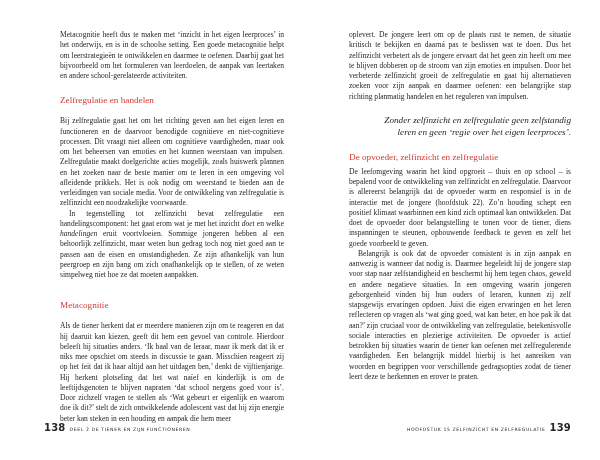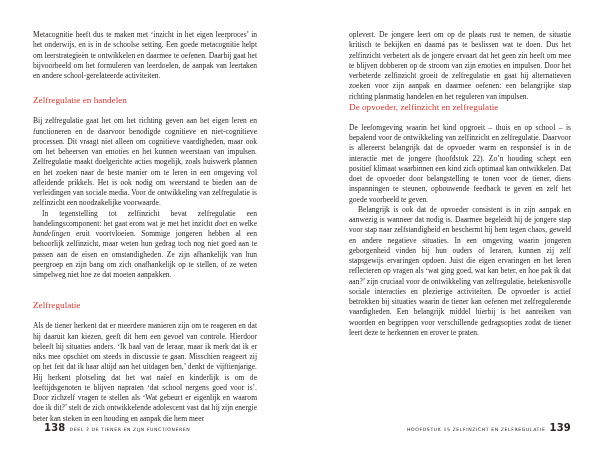--- a/index.html
+++ b/index.html
@@ -2,60 +2,64 @@
 <html><head>
 <meta charset="utf-8">
 <style>
   html, body { margin:0; padding:0; }
   body { width:600px; height:460px; background:#ffffff; position:relative; overflow:hidden;
          font-family:"Liberation Serif","DejaVu Serif",serif; color:#2a2624; }
   .page { position:absolute; top:0; width:300px; height:460px; }
   .left { left:0; }
   .right { left:310px; }
   .col { position:absolute; font-size:7.55px; line-height:10.25px; text-align:justify; hyphens:auto; }
-  .left .col { left:33px; width:224px; top:30px; }
+  .left .col { left:60px; width:224px; top:30px; }
   .right .col { left:39px; width:222px; top:30px; }
   p { margin:0; }
   p.indent { text-indent:9px; }
   h2 { font-weight:normal; color:#d33b35; font-size:9.2px; margin:0; line-height:11px; }
   .h-first { margin-top:14px; margin-bottom:10px; }
   .h-second { margin-top:20px; margin-bottom:10px; }
   .quote { font-style:italic; font-size:9.2px; line-height:12px; text-align:right; margin:12px 0 14px 0; color:#2a2624; }
-  .right h2 { margin-bottom:10px; }
+  .right h2 { margin-bottom:4px; }
   .footer { position:absolute; top:422px; font-family:"DejaVu Sans","Liberation Sans",sans-serif;
             font-size:4.6px; letter-spacing:0.6px; color:#2a2624; text-transform:uppercase; white-space:nowrap; }
   .footer .pn { font-size:10px; font-weight:bold; letter-spacing:0.2px; }
   .left .footer { left:44px; }
   .right .footer { right:39px; }
   em { }
 </style>
 </head>
 <body>
 
 <div class="page left">
   <div class="col">
     <p>Metacognitie heeft dus te maken met ‘inzicht in het eigen leerproces’ in het onderwijs, en is in de schoolse setting. Een goede metacognitie helpt om leerstrategieën te ontwikkelen en daarmee te oefenen. Daarbij gaat het bijvoorbeeld om het formuleren van leerdoelen, de aanpak van leertaken en andere school-gerelateerde activiteiten.</p>
 
     <h2 class="h-first">Zelfregulatie en handelen</h2>
     <p>Bij zelfregulatie gaat het om het richting geven aan het eigen leren en functioneren en de daarvoor benodigde cognitieve en niet-cognitieve processen. Dit vraagt niet alleen om cognitieve vaardigheden, maar ook om het beheersen van emoties en het kunnen weerstaan van impulsen. Zelfregulatie maakt doelgerichte acties mogelijk, zoals huiswerk plannen en het zoeken naar de beste manier om te leren in een omgeving vol afleidende prikkels. Het is ook nodig om weerstand te bieden aan de verleidingen van sociale media. Voor de ontwikkeling van zelfregulatie is zelfinzicht een noodzakelijke voorwaarde.</p>
     <p class="indent"><span>In tegenstelling tot zelfinzicht bevat zelfregulatie een handelingscomponent: het gaat erom wat je met het inzicht </span><em>doet</em><span> en welke </span><em>handelingen</em><span> eruit voortvloeien. Sommige jongeren hebben al een behoorlijk zelfinzicht, maar weten hun gedrag toch nog niet goed aan te passen aan de eisen en omstandigheden. Ze zijn afhankelijk van hun peergroep en zijn bang om zich onafhankelijk op te stellen, of ze weten simpelweg niet hoe ze dat moeten aanpakken.</span></p>
 
-    <h2 class="h-second">Zelfregulatie</h2>
+    <h2 class="h-second">Metacognitie</h2>
     <p>Als de tiener herkent dat er meerdere manieren zijn om te reageren en dat hij daaruit kan kiezen, geeft dit hem een gevoel van controle. Hierdoor beleeft hij situaties anders. ‘Ik baal van de leraar, maar ik merk dat ik er niks mee opschiet om steeds in discussie te gaan. Misschien reageert zij op het feit dat ik haar altijd aan het uitdagen ben,’ denkt de vijftienjarige. Hij herkent plotseling dat het wat naïef en kinderlijk is om de leeftijdsgenoten te blijven napraten ‘dat school nergens goed voor is’. Door zichzelf vragen te stellen als ‘Wat gebeurt er eigenlijk en waarom doe ik dit?’ stelt de zich ontwikkelende adolescent vast dat hij zijn energie beter kan steken in een houding en aanpak die hem meer</p>
   </div>
   <div class="footer">
     <span class="pn">138</span>
     &nbsp;<span>DEEL 2  DE TIENER EN ZIJN FUNCTIONEREN</span>
   </div>
 </div>
 
 <div class="page right">
   <div class="col">
     <p>oplevert. De jongere leert om op de plaats rust te nemen, de situatie kritisch te bekijken en daarná pas te beslissen wat te doen. Dus het zelfinzicht verbetert als de jongere ervaart dat het geen zin heeft om mee te blijven dobberen op de stroom van zijn emoties en impulsen. Door het verbeterde zelfinzicht groeit de zelfregulatie en gaat hij alternatieven zoeken voor zijn aanpak en daarmee oefenen: een belangrijke stap richting planmatig handelen en het reguleren van impulsen.</p>
 
+    <div class="quote">
+      <div>Zonder zelfinzicht en zelfregulatie geen zelfstandig</div>
+      <div>leren en geen ‘regie over het eigen leerproces’.</div>
+    </div>
 
     <h2>De opvoeder, zelfinzicht en zelfregulatie</h2>
     <p>De leefomgeving waarin het kind opgroeit – thuis en op school – is bepalend voor de ontwikkeling van zelfinzicht en zelfregulatie. Daarvoor is allereerst belangrijk dat de opvoeder warm en responsief is in de interactie met de jongere (hoofdstuk 22). Zo’n houding schept een positief klimaat waarbinnen een kind zich optimaal kan ontwikkelen. Dat doet de opvoeder door belangstelling te tonen voor de tiener, diens inspanningen te steunen, opbouwende feedback te geven en zelf het goede voorbeeld te geven.</p>
     <p class="indent">Belangrijk is ook dat de opvoeder consistent is in zijn aanpak en aanwezig is wanneer dat nodig is. Daarmee begeleidt hij de jongere stap voor stap naar zelfstandigheid en beschermt hij hem tegen chaos, geweld en andere negatieve situaties. In een omgeving waarin jongeren geborgenheid vinden bij hun ouders of leraren, kunnen zij zelf stapsgewijs ervaringen opdoen. Juist die eigen ervaringen en het leren reflecteren op vragen als ‘wat ging goed, wat kan beter, en hoe pak ik dat aan?’ zijn cruciaal voor de ontwikkeling van zelfregulatie, betekenisvolle sociale interacties en plezierige activiteiten. De opvoeder is actief betrokken bij situaties waarin de tiener kan oefenen met zelfregulerende vaardigheden. Een belangrijk middel hierbij is het aanreiken van woorden en begrippen voor verschillende gedragsopties zodat de tiener leert deze te herkennen en erover te praten.</p>
   </div>
   <div class="footer">
     <span>HOOFDSTUK 15  ZELFINZICHT EN ZELFREGULATIE</span>
     &nbsp;<span class="pn">139</span>
   </div>
 </div>

